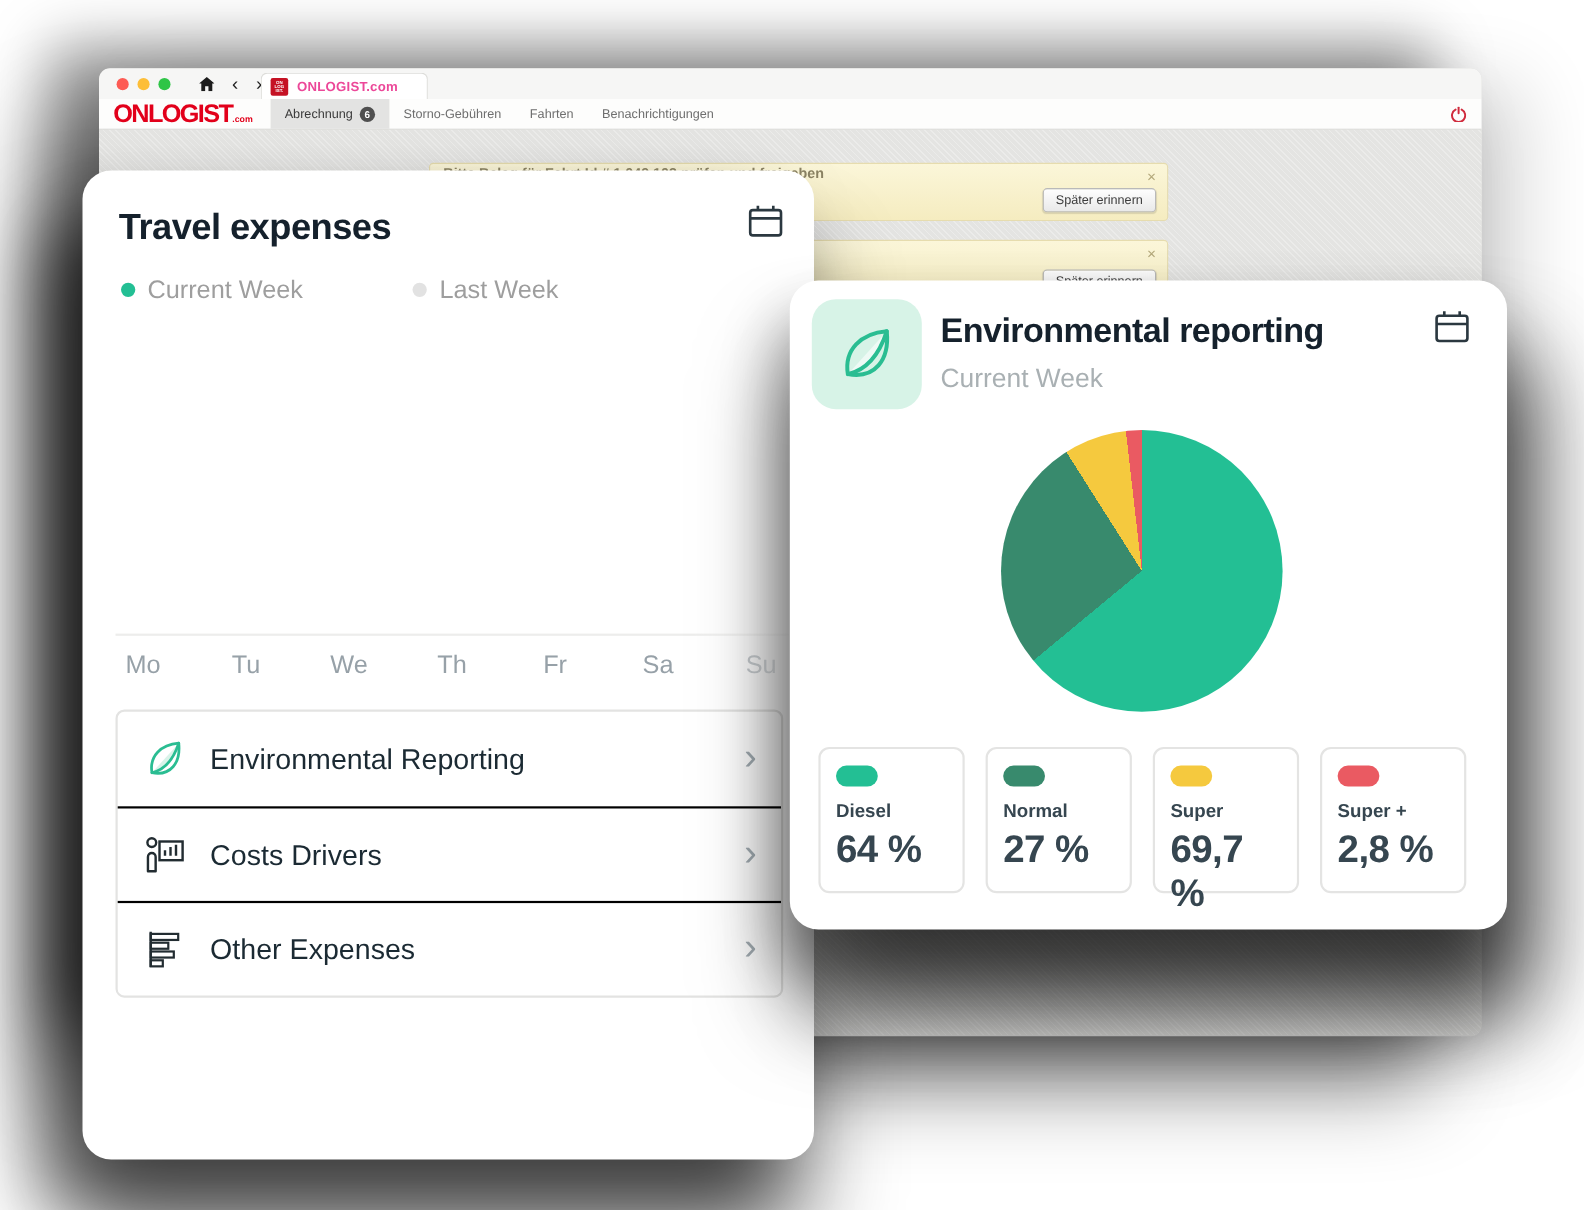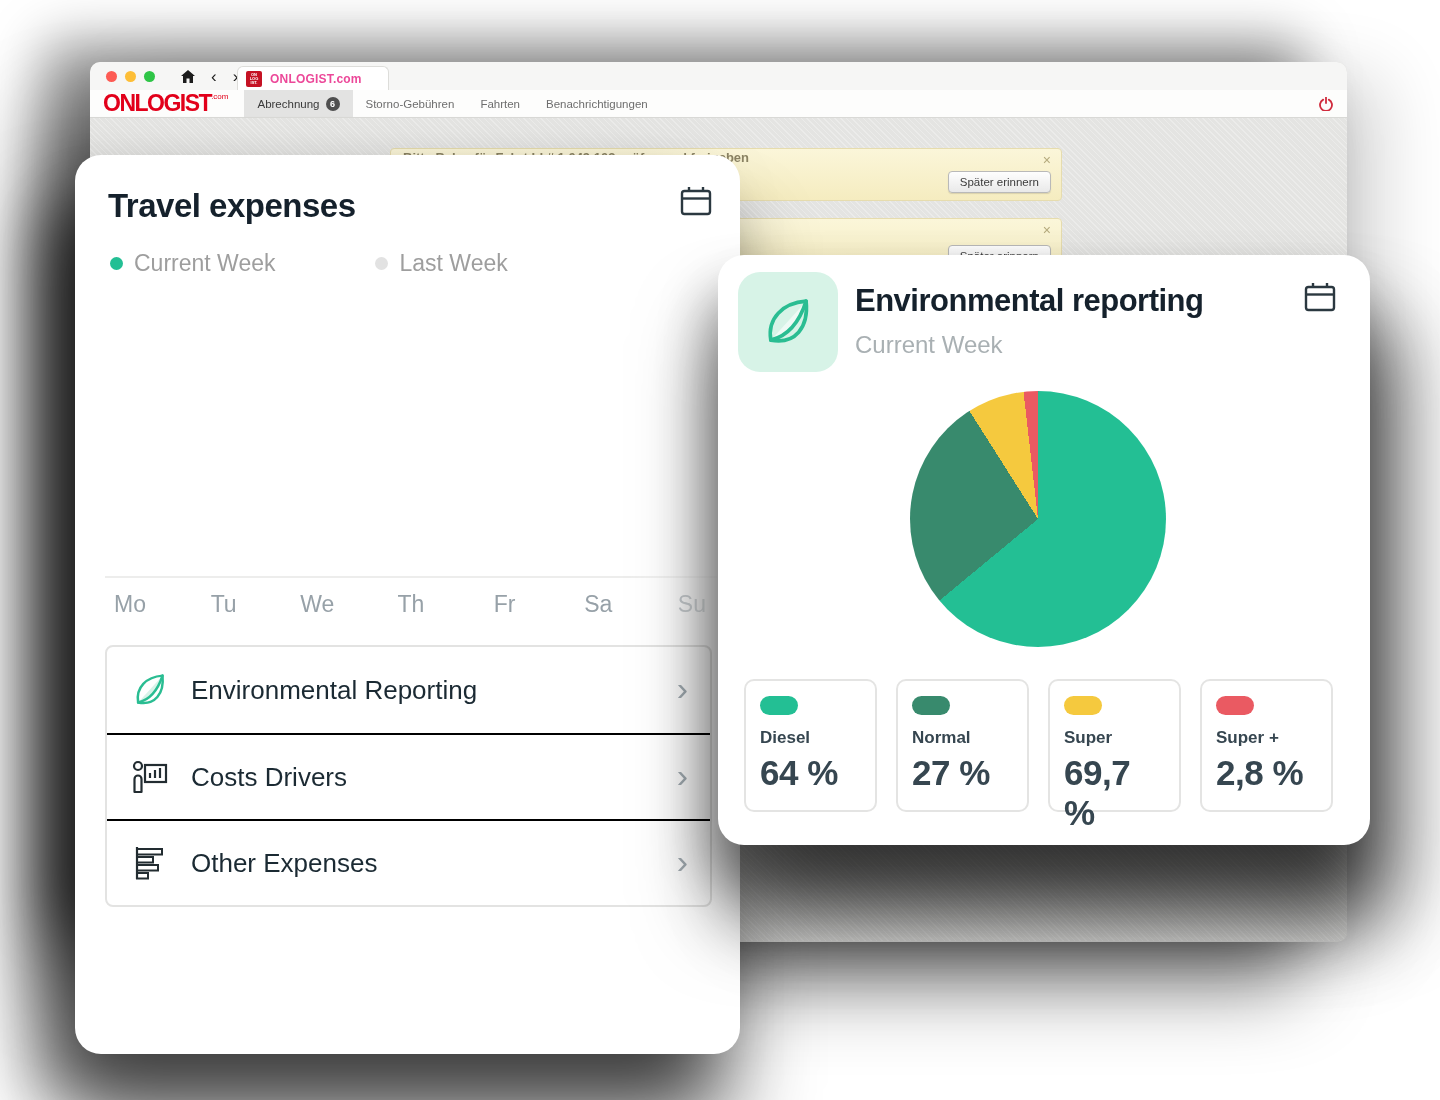--- a/index.html
+++ b/index.html
@@ -23,23 +23,23 @@
   .tab { position:absolute; left:147px; top:4px; width:152px; height:24px; background:#ffffff;
          border:1px solid #ddddda; border-bottom:none; border-radius:6px 6px 0 0;
          display:flex; align-items:center; padding:0 8px; }
   .favicon { width:16px; height:16px; background:#c51224; border-radius:2px; margin-right:8px;
              display:flex; flex-direction:column; align-items:center; justify-content:center; }
   .favicon span { font-size:4px; line-height:4px; font-weight:bold; color:#fff; letter-spacing:0; }
   .tab-title { font-size:12px; font-weight:700; color:#ec4899; letter-spacing:.2px; }
 
   .navbar { height:28px; background:#fdfdfc; border-bottom:1px solid #d9d9d6;
             display:flex; align-items:stretch; position:relative; }
-  .brand { display:flex; align-items:flex-start; margin:0 16px 12px 13px; }
+  .brand { display:flex; align-items:flex-start; margin:0 16px 0 13px; }
   .brand .main { font-size:23px; font-weight:800; color:#e2001a; letter-spacing:-1.5px; font-stretch:condensed; }
-  .brand .suffix { font-size:8px; font-weight:400; color:#e2001a; align-self:flex-end; margin-bottom:4px; }
+  .brand .suffix { font-size:8px; font-weight:700; color:#e2001a; align-self:flex-end; margin-bottom:4px; }
   .nav-item { display:flex; align-items:center; gap:6px; padding:0 13px; font-size:11.5px; color:#6e6e6e; cursor:default; }
   .nav-item.active { background:#e3e3e2; color:#3a3a3a; }
   .nav-badge { width:14px; height:14px; border-radius:50%; background:#4f4f4f; color:#fff;
                font-size:9px; font-weight:700; display:flex; align-items:center; justify-content:center; }
   .power { position:absolute; right:14px; top:7px; width:14px; height:14px; }
 
   .content { position:relative; height:calc(100% - 57px);
              background:#e4e4e2;
              background-image:repeating-linear-gradient(45deg, rgba(255,255,255,.28) 0 1px, rgba(0,0,0,0) 1px 4px); }
   .notice { position:absolute; left:300px; width:672px; background:linear-gradient(#fbf6d9,#f5ecc0);

